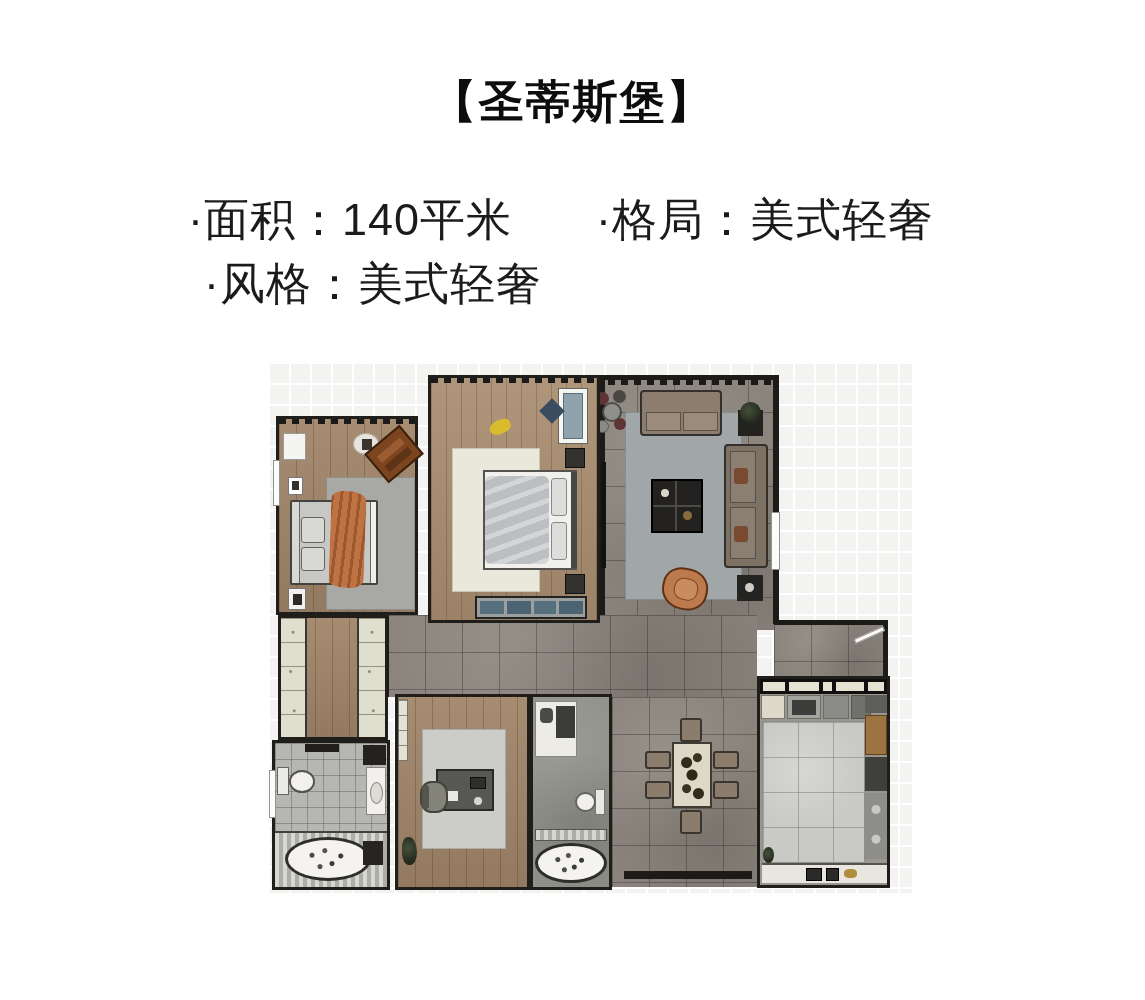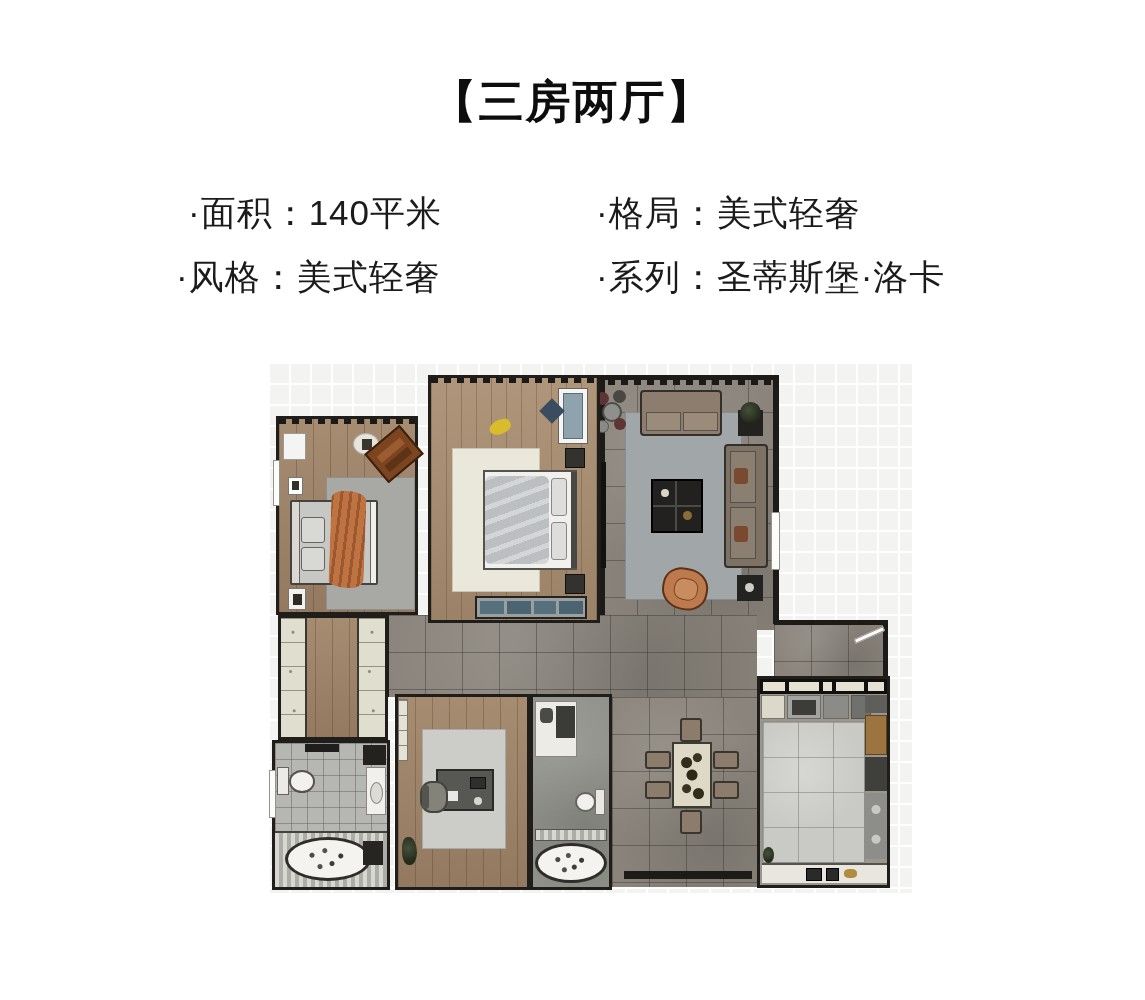--- a/index.html
+++ b/index.html
@@ -2,21 +2,21 @@
 <html><head>
 <meta charset="utf-8">
 <style>
   html,body{margin:0;padding:0;background:#ffffff;width:1145px;height:1000px;overflow:hidden;
     font-family:"Liberation Sans","DejaVu Sans",sans-serif;}
   #page{position:relative;width:1145px;height:1000px;background:#fff;}
 
   
   .title{position:absolute;left:0;top:72px;width:100%;text-align:center;
     font-size:45px;font-weight:700;color:#0d0d0d;letter-spacing:2px;}
-  .info-item{position:absolute;font-size:35px;color:#1b1b1b;white-space:nowrap;letter-spacing:1px;}
+  .info-item{position:absolute;font-size:45px;color:#1b1b1b;white-space:nowrap;letter-spacing:1px;}
 
   
   #plan{position:absolute;left:268px;top:362px;width:644px;height:531px;
     background-color:#f3f3f1;
     background-image:linear-gradient(#ffffff 2px,transparent 2px),
                      linear-gradient(90deg,#ffffff 2px,transparent 2px);
     background-size:21px 21px;}
 
   .room{position:absolute;border:3px solid #201e1b;box-sizing:border-box;}
   .wood{background-color:#9c8166;
@@ -54,26 +54,25 @@
       radial-gradient(circle at 50% 12%,rgba(60,60,50,.5) 1px,transparent 2px),
       radial-gradient(circle at 40% 45%,rgba(60,60,50,.5) 1px,transparent 2px),
       radial-gradient(circle at 55% 78%,rgba(60,60,50,.5) 1px,transparent 2px);}
   .plant{border-radius:50%;background:radial-gradient(circle at 40% 40%,#45503a,#242a1c 70%);}
 </style>
 </head>
 <body>
 
 <div id="page">
 
-  <div class="title">【三房两厅】</div>
+  <div class="title">【圣蒂斯堡】</div>
 
   <div class="info-item" style="left:188px;top:190px;">·面积：140平米</div>
   <div class="info-item" style="left:596px;top:190px;">·格局：美式轻奢</div>
-  <div class="info-item" style="left:176px;top:254px;">·风格：美式轻奢</div>
-  <div class="info-item" style="left:596px;top:254px;">·系列：圣蒂斯堡·洛卡</div>
+  <div class="info-item" style="left:204px;top:254px;">·风格：美式轻奢</div>
 
   <div id="plan">
 
     <div class="tile" style="left:332px;top:13px;width:178px;height:255px;"></div>
     <div class="tile" style="left:120px;top:253px;width:369px;height:82px;"></div>
     <div class="tile" style="left:506px;top:262px;width:114px;height:52px;"></div>
     <div class="tile" style="left:344px;top:335px;width:145px;height:190px;"></div>
 
     <div class="wall" style="left:332px;top:13px;width:178px;height:5px;"></div>
     <div class="hatch" style="left:340px;top:18px;width:164px;"></div>

